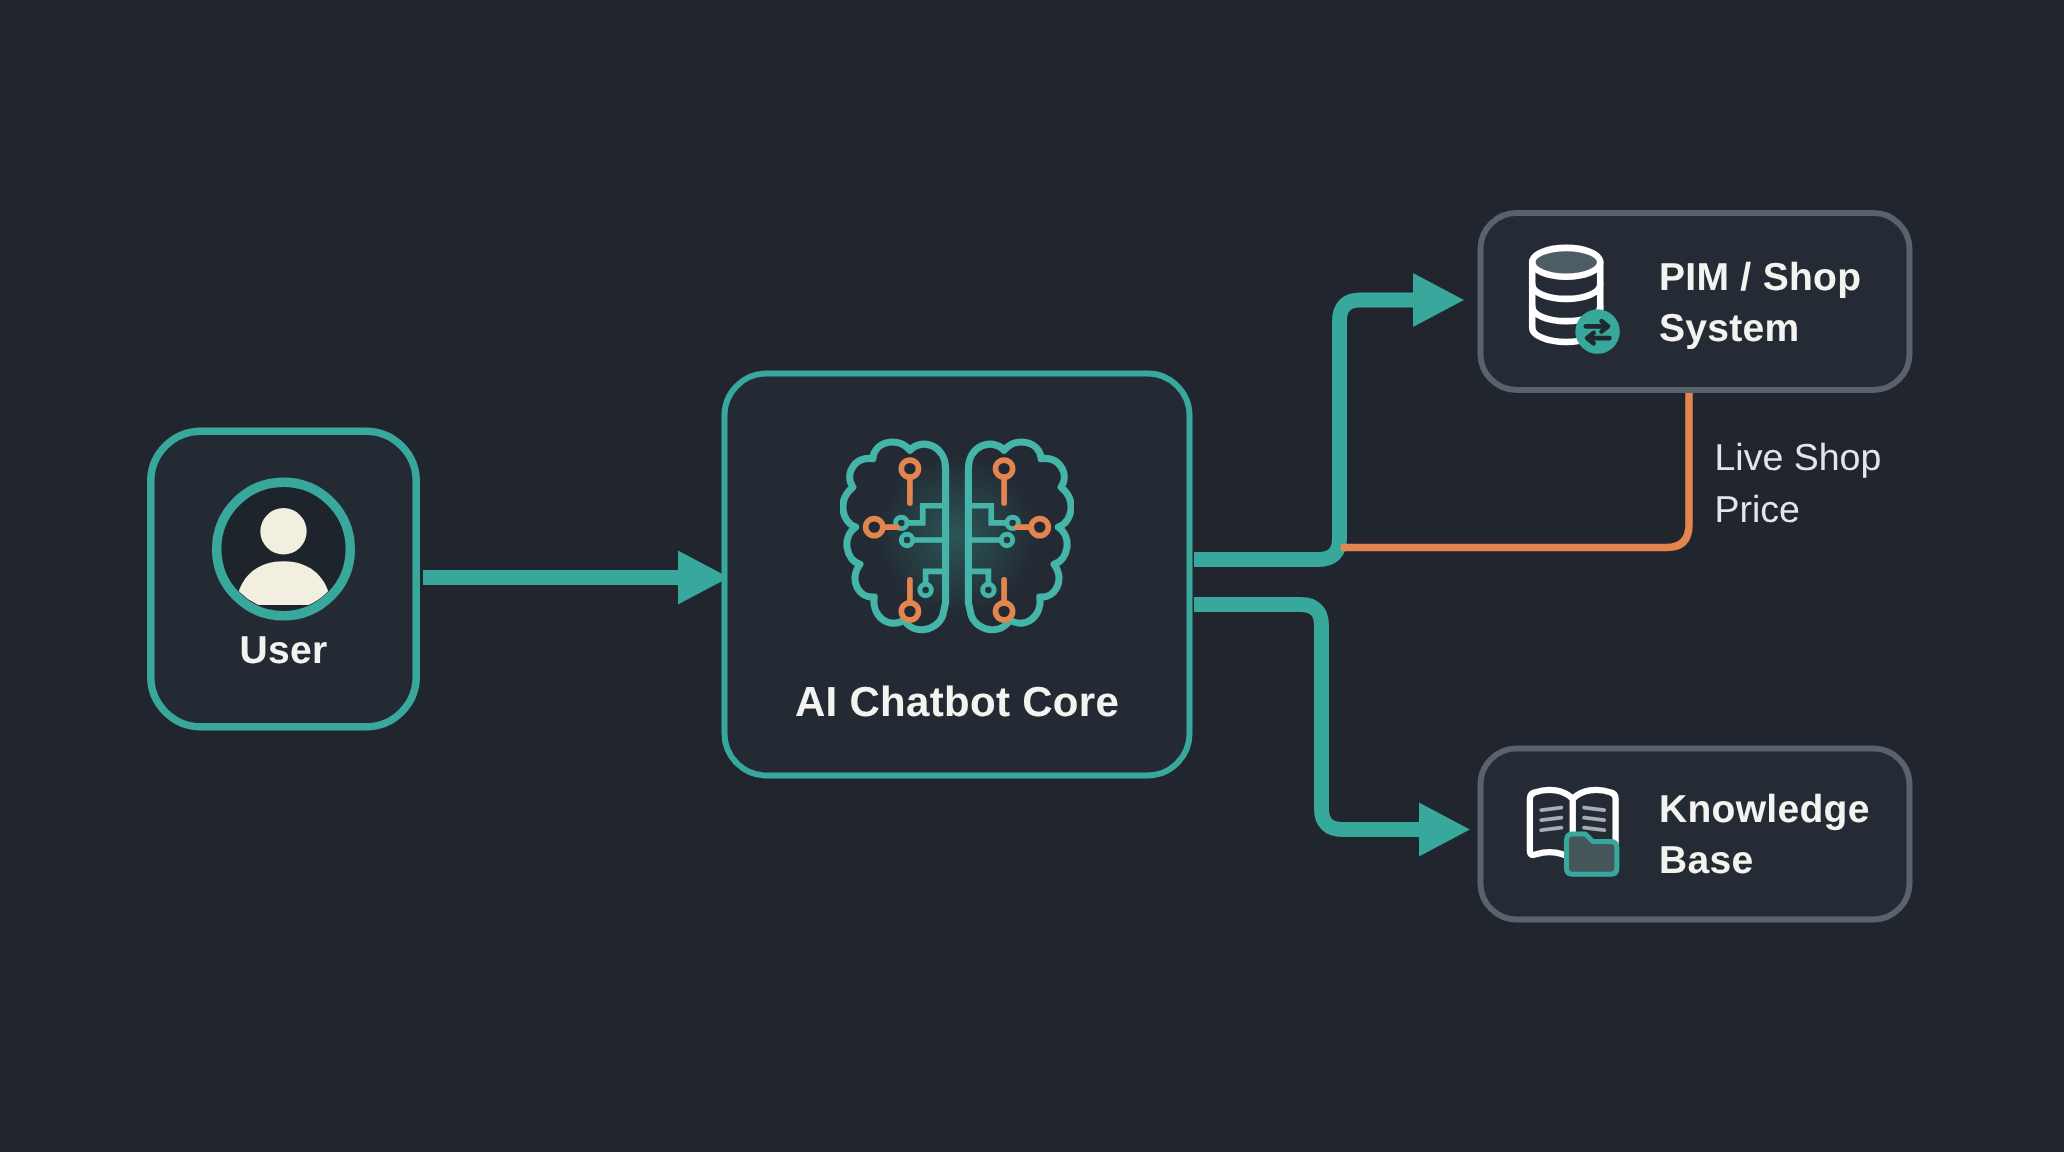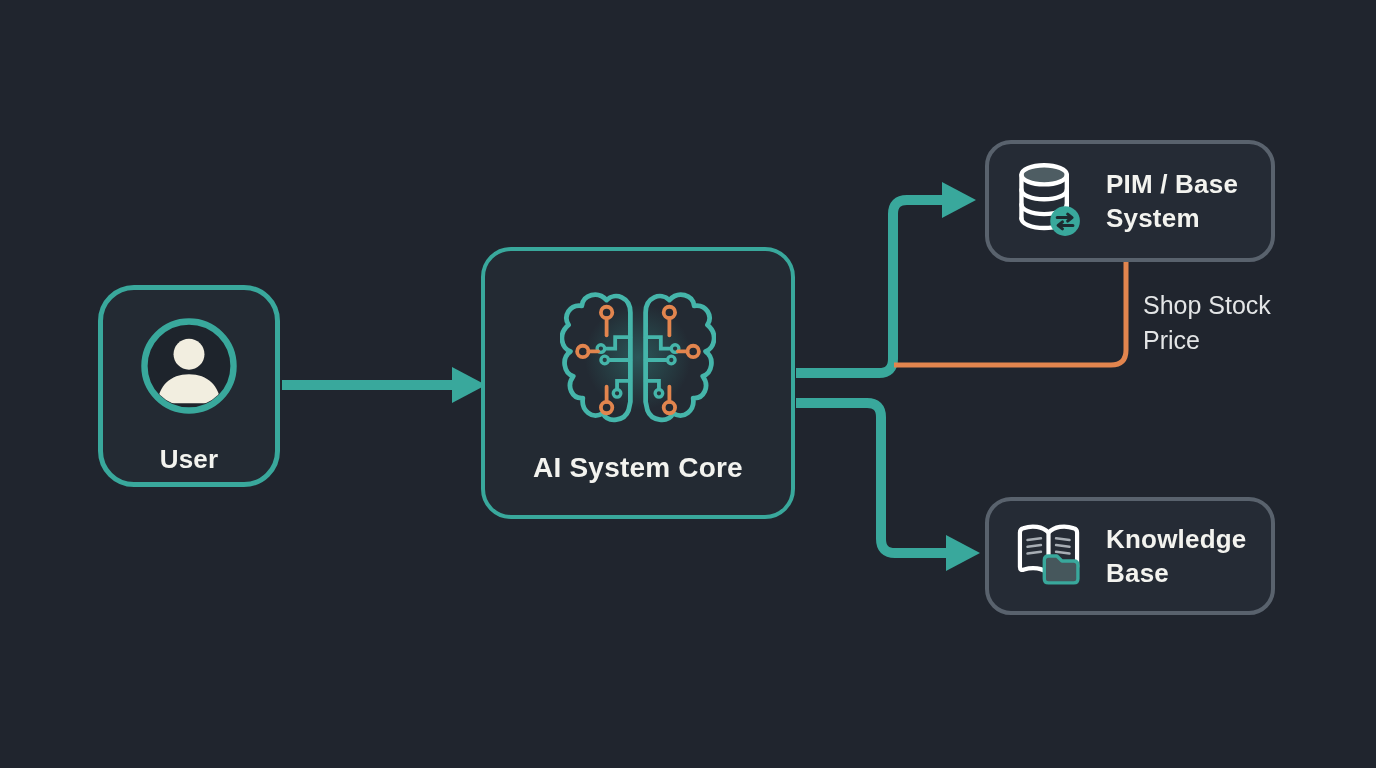--- a/index.html
+++ b/index.html
@@ -25,21 +25,21 @@
     background:#252b35;
     border:4px solid #59626d;
   }
   .node-user{left:98px;top:285px;width:182px;height:202px;border-radius:36px;border-width:5px;}
   .node-chatbot{left:481px;top:247px;width:314px;height:272px;border-radius:30px;}
   .node-pim{left:985px;top:140px;width:290px;height:122px;border-radius:26px;padding-left:22px;gap:20px;}
   .node-kb{left:985px;top:497px;width:290px;height:118px;border-radius:26px;padding-left:20px;gap:18px;align-items:center;}
   .node-label{
     color:#f3f3ef;font-weight:700;text-align:center;letter-spacing:.2px;
   }
-  .user-label{font-size:26px;margin-top:28px;}
+  .user-label{font-size:26px;margin-top:2px;}
   .chatbot-label{font-size:28px;margin-top:16px;}
   .side-label{font-size:26px;line-height:34px;text-align:left;max-width:165px;}
   .avatar-svg{margin-top:26px;}
   .brain-svg{margin-top:33px;}
   .edge-label{
     position:absolute;left:1143px;top:288px;width:150px;
     color:#e3e5e6;font-size:25px;line-height:35px;font-weight:400;
   }
 </style>
 </head>
@@ -97,40 +97,40 @@
           <path d="M30,67 H40" stroke="#e2854e" stroke-width="4" fill="none" stroke-linecap="round"></path>
           <circle cx="24" cy="67" r="6" stroke="#e2854e" stroke-width="4" fill="none"></circle>
           <path d="M49,120 V104" stroke="#e2854e" stroke-width="4" fill="none" stroke-linecap="round"></path>
           <circle cx="49" cy="126" r="6" stroke="#e2854e" stroke-width="4" fill="none"></circle>
         </g>
       </defs>
       <circle cx="82" cy="73" r="56" fill="url(#glow)"></circle>
       <use href="#brain-half"></use>
       <use href="#brain-half" transform="translate(164,0) scale(-1,1)"></use>
     </svg>
-    <div class="node-label chatbot-label">AI System Core</div>
+    <div class="node-label chatbot-label">AI Chatbot Core</div>
   </div>
 
   <div class="node node-row box-gray node-pim">
     <svg width="80" height="88" viewBox="0 0 86 92">
       <ellipse cx="38" cy="16" rx="26" ry="11" fill="#4e5d63" stroke="#ffffff" stroke-width="5"></ellipse>
       <path d="M12,16 V66 M64,16 V66" stroke="#ffffff" stroke-width="5" fill="none" stroke-linecap="round"></path>
       <path d="M12,33 a26,11 0 0 0 52,0 M12,50 a26,11 0 0 0 52,0 M12,66 a26,11 0 0 0 52,0" stroke="#ffffff" stroke-width="5" fill="none" stroke-linecap="round"></path>
       <circle cx="62" cy="69" r="17" fill="#39a89c"></circle>
       <path d="M53,65 H69 M65,61 L70,65 L65,69" stroke="#1d2a30" stroke-width="3.5" fill="none" stroke-linecap="round" stroke-linejoin="round"></path>
       <path d="M71,74 H55 M59,70 L54,74 L59,78" stroke="#1d2a30" stroke-width="3.5" fill="none" stroke-linecap="round" stroke-linejoin="round"></path>
     </svg>
-    <div class="node-label side-label">PIM / Base System</div>
+    <div class="node-label side-label">PIM / Shop System</div>
   </div>
 
   <div class="node node-row box-gray node-kb">
     <svg width="82" height="76" viewBox="0 0 94 84">
       <path d="M47,14 C40,7 28,5 17,9 Q13,10 13,14 V55 Q13,60 18,58 C28,55 40,56 47,63 C54,56 66,55 76,58 Q81,60 81,55 V14 Q81,10 77,9 C66,5 54,7 47,14 Z" stroke="#ffffff" stroke-width="5" fill="none" stroke-linejoin="round"></path>
       <path d="M47,14 V62" stroke="#ffffff" stroke-width="5" fill="none" stroke-linecap="round"></path>
       <path d="M22,23 L38,21 M22,31 L38,29 M22,39 L38,37 M56,21 L72,23 M56,29 L72,31 M56,37 L72,39" stroke="#a7adb4" stroke-width="3" fill="none" stroke-linecap="round"></path>
       <path d="M42,47 q0,-5 5,-5 h10 l6,6 h14 q5,0 5,5 v16 q0,5 -5,5 h-30 q-5,0 -5,-5 z" fill="#46575c" stroke="#39a89c" stroke-width="4" stroke-linejoin="round"></path>
     </svg>
     <div class="node-label side-label">Knowledge Base</div>
   </div>
 
-  <div class="edge-label">Shop Stock Price</div>
+  <div class="edge-label">Live Shop Price</div>
 
 </div>
 
 </body></html>

